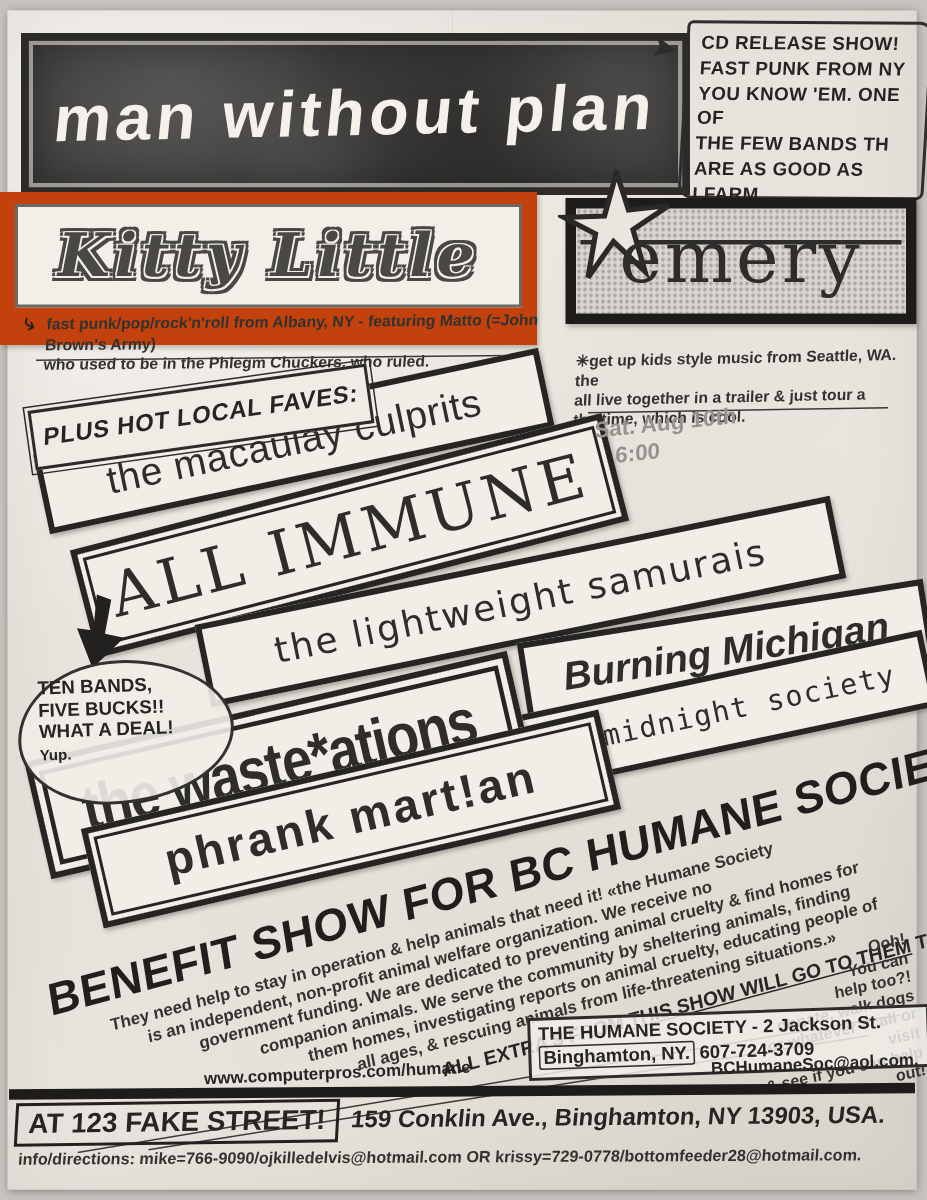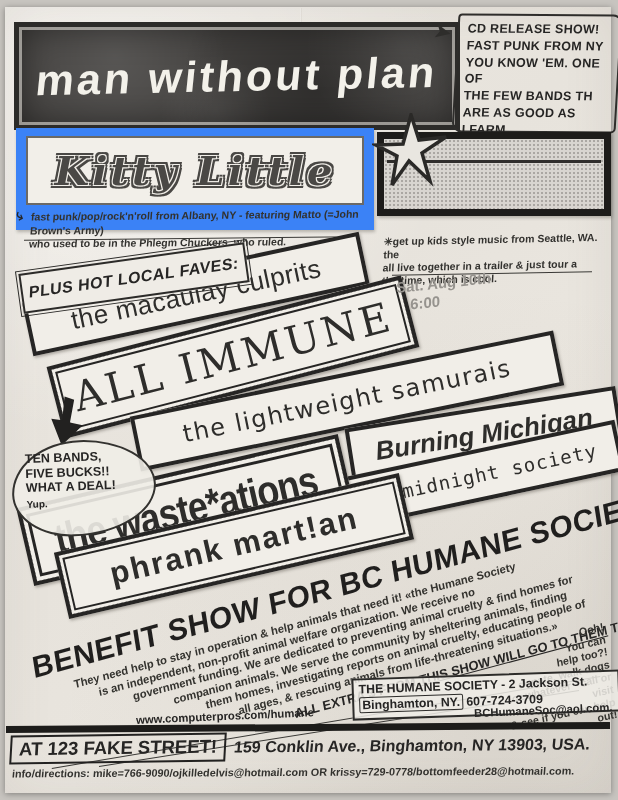--- a/index.html
+++ b/index.html
@@ -45,21 +45,21 @@
   .cd-note{
     left:455px;top:14px;width:150px;height:110px;
     border:2.5px solid #2e2d2b;border-radius:4px 9px 5px 10px;
     padding:5px 2px 0 8px;
     font-size:12.5px;line-height:16.8px;font-weight:700;
     transform:rotate(.4deg) skewX(-3deg);
   }
   .cd-arrow{left:435px;top:20px;font-size:19px;font-weight:700;transform:rotate(12deg);color:#2e2d2b;}
 
   
-  .kitty-frame{left:16px;top:128px;width:358px;height:102px;background:#3b82f6;
+  .kitty-frame{left:0;top:128px;width:358px;height:102px;background:#c2410c;
     box-shadow:1px 2px 3px rgba(60,55,45,.3);}
   .kitty-inner{position:absolute;left:10px;top:8px;right:10px;bottom:25px;background:#f2efe9;
     border:2px solid #6b6966;display:flex;align-items:center;justify-content:center;}
   .kitty-text{
     font-family:"DejaVu Serif",serif;font-style:italic;font-weight:700;
     font-size:40px;color:#4a4845;letter-spacing:3px;white-space:nowrap;
     text-shadow:
       -1px -1px 0 #f2efe9,1px -1px 0 #f2efe9,-1px 1px 0 #f2efe9,1px 1px 0 #f2efe9,
       -3px 0 0 #4a4845,3px 0 0 #4a4845,0 -3px 0 #4a4845,0 3px 0 #4a4845,
       -3px -3px 0 #4a4845,3px -3px 0 #4a4845,-3px 3px 0 #4a4845,3px 3px 0 #4a4845;
@@ -197,20 +197,21 @@
 <div class="abs kitty-desc pre">fast punk/pop/rock'n'roll from Albany, NY - featuring Matto (=John Brown's Army)
 who used to be in the Phlegm Chuckers, who ruled.</div>
 <div class="abs kitty-underline"></div>
 
 <div class="abs emery-frame">
   <div class="emery-inner">
     <div class="emery-rule"></div>
     <svg class="emery-star" width="78" height="78" viewBox="0 0 78 78">
       <path d="M39 2 L47 27 L74 24 L50 40 L58 68 L37 48 L20 72 L25 43 L4 32 L31 31 Z" fill="#e9e6e0" stroke="#2a2927" stroke-width="3.5"></path>
     </svg>
+    <div class="emery-text">emery</div>
   </div>
 </div>
 <div class="abs emery-desc pre">✳get up kids style music from Seattle, WA. the
 all live together in a trailer &amp; just tour a
 the time, which is cool.</div>
 <div class="abs emery-underline"></div>
 
 <div class="abs faves-box">
   <span class="faves-text">PLUS HOT LOCAL FAVES:</span>
 </div>

